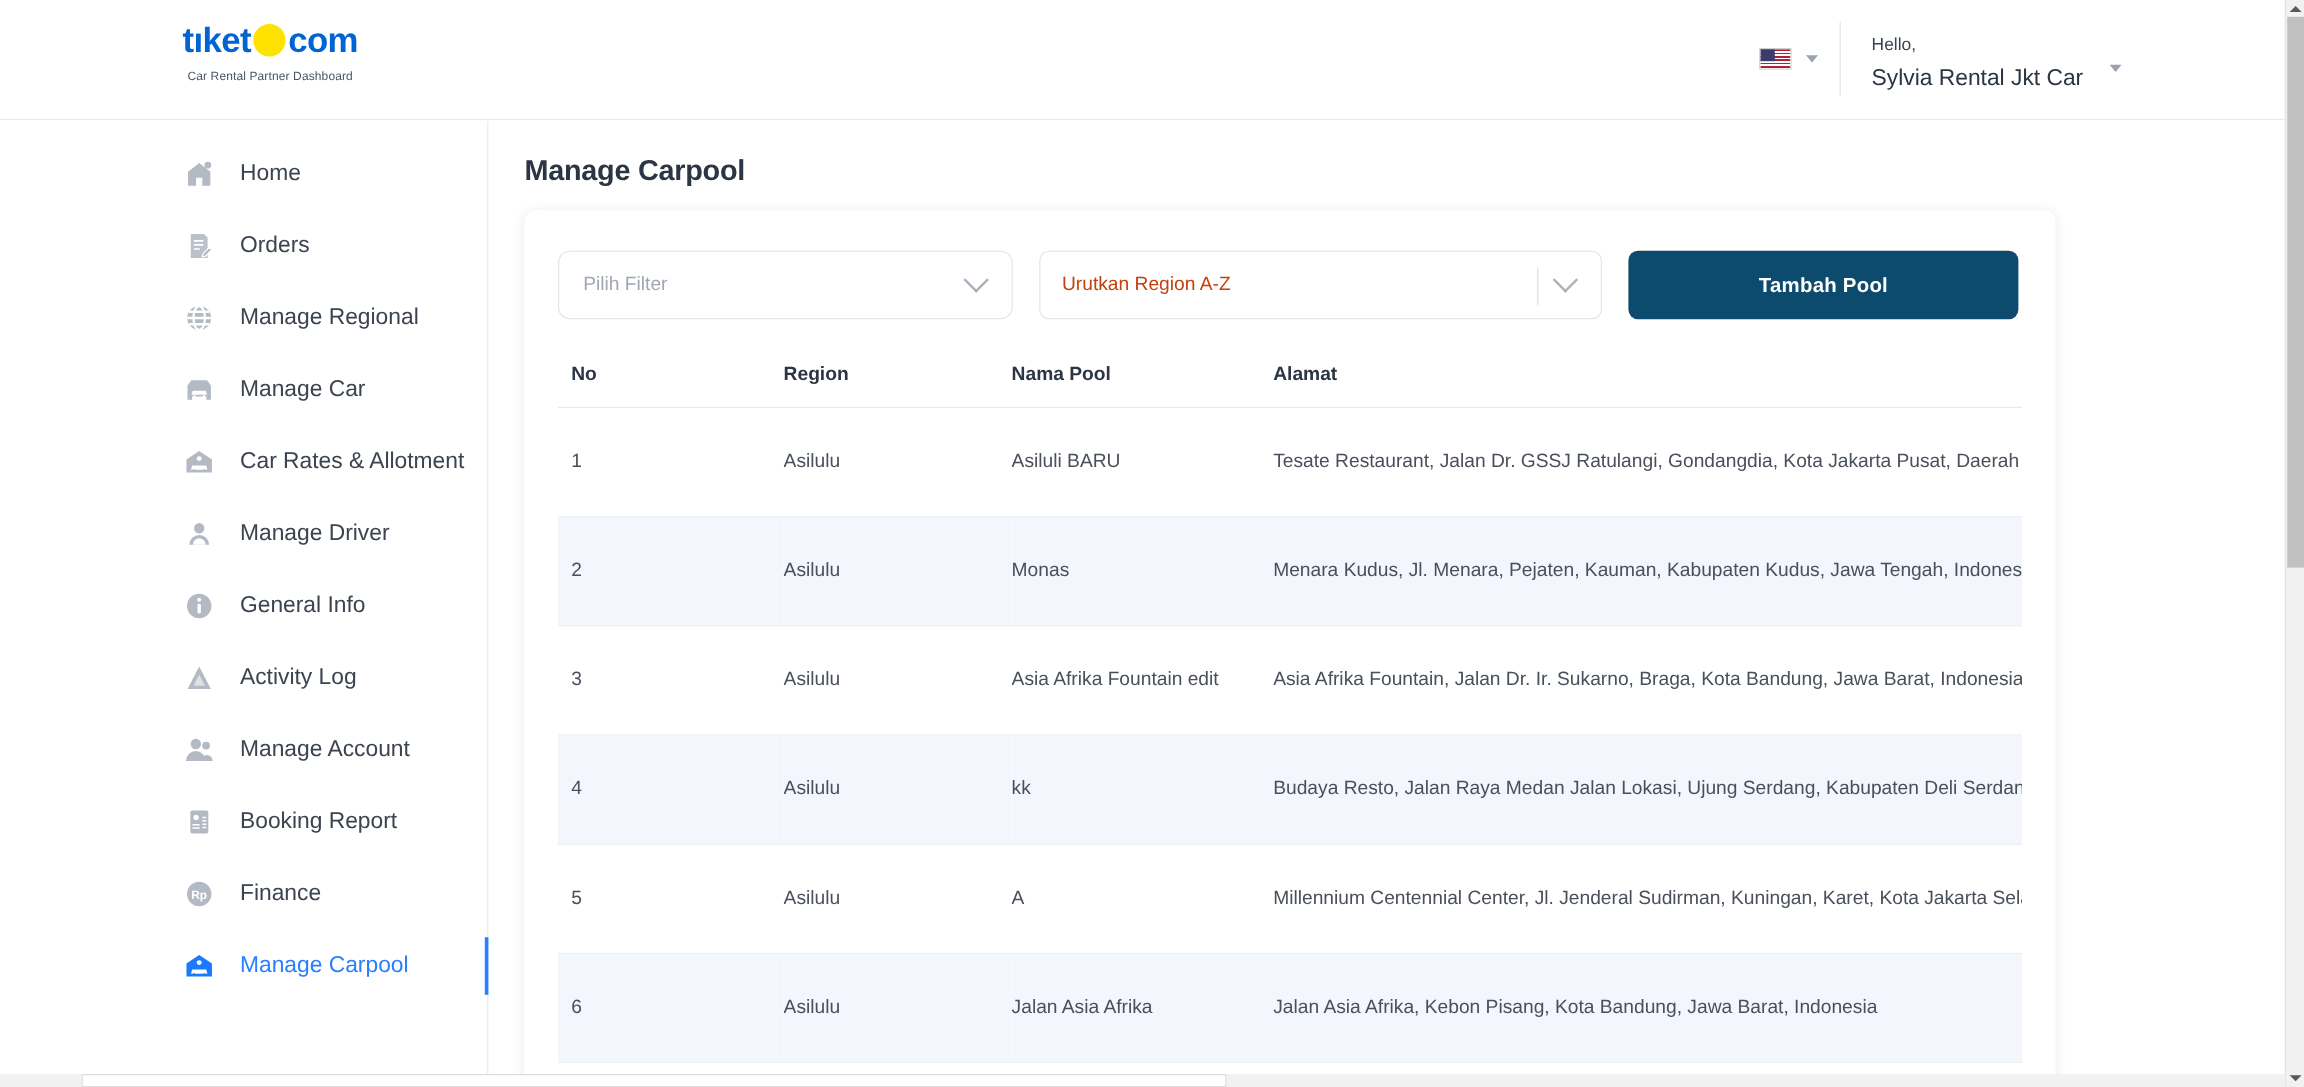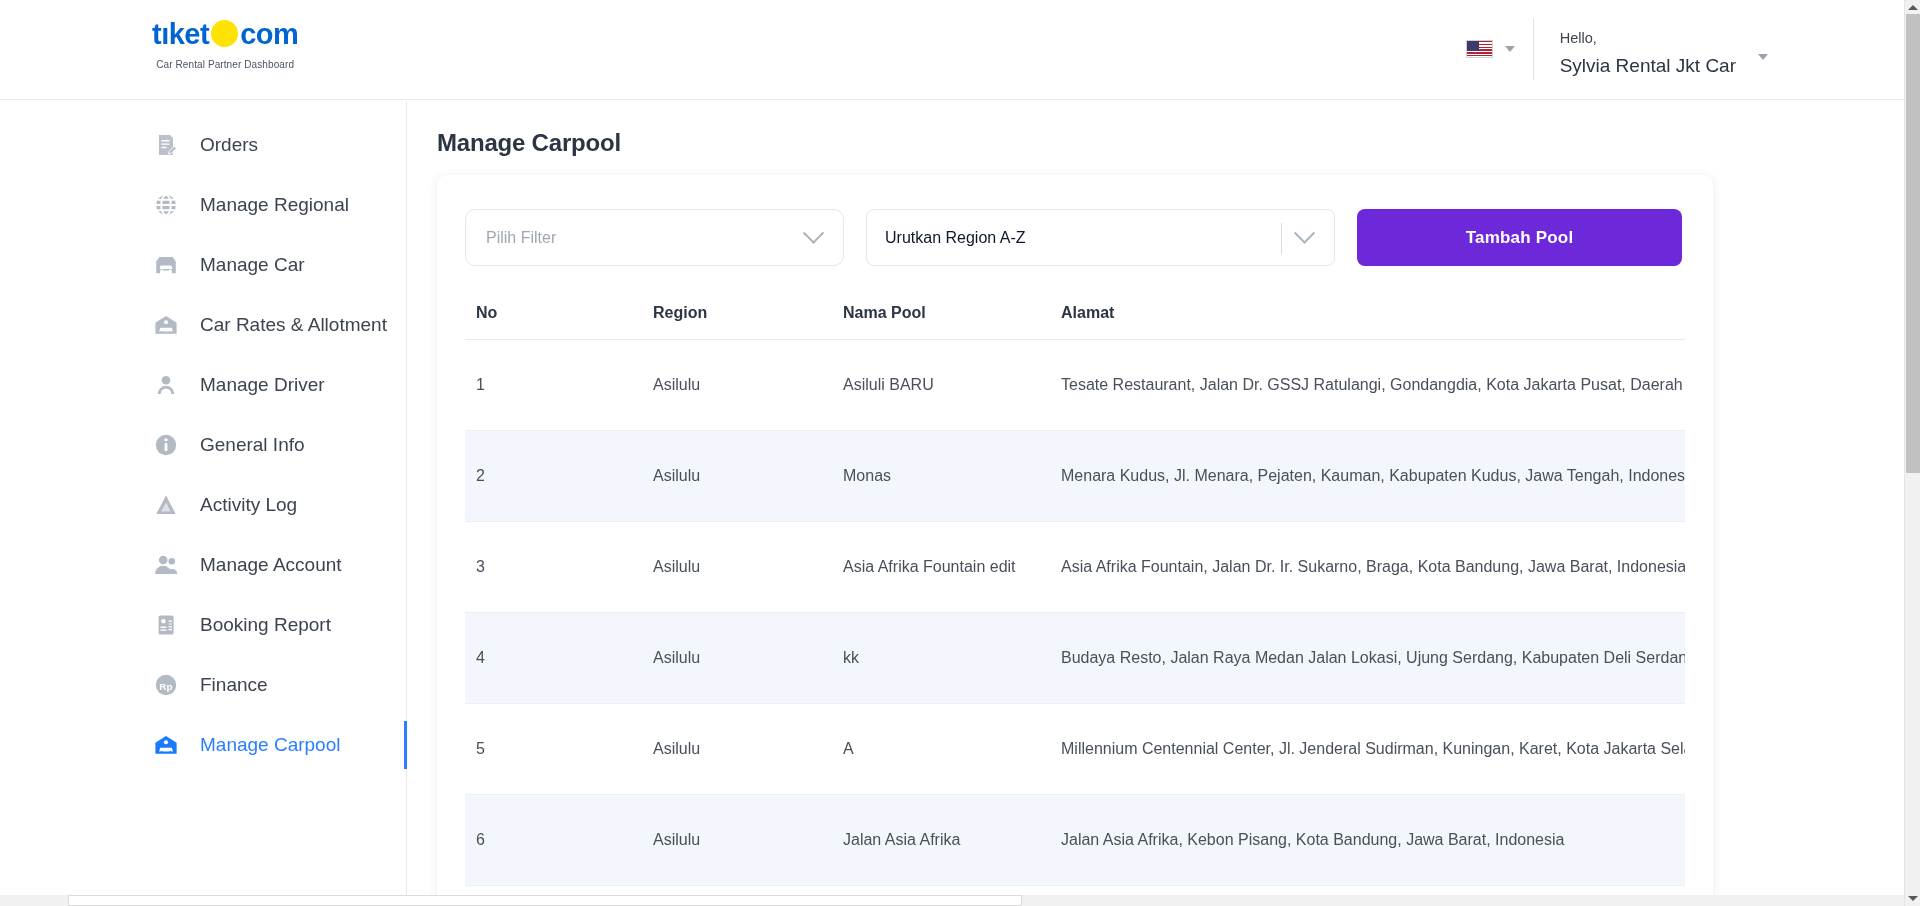--- a/index.html
+++ b/index.html
@@ -226,42 +226,42 @@
     font-size: 16px;
     color: #9fa7b2;
   }
   #sort-select {
     width: 469px;
     margin-right: 22px;
   }
   #sort-text {
     padding-left: 18px;
     font-size: 16px;
-    color: #0f172a;
+    color: #c2410c;
     text-align: right;
   }
   .chev {
     position: absolute;
     right: 22px;
     width: 15px; height: 15px;
     border-right: 2px solid #aab2bd;
     border-bottom: 2px solid #aab2bd;
     transform: rotate(45deg) translate(-3px,-3px);
   }
   #sort-sep {
     position: absolute;
     right: 52px;
     top: 13px;
     width: 1px; height: 31px;
     background: #d8dce2;
   }
   #add-pool-btn {
     width: 325px;
     height: 57px;
-    background: #6d28d9;
+    background: #0c4a6e;
     color: #ffffff;
     border: none;
     border-radius: 8px;
     font-size: 17px;
     font-weight: bold;
     font-family: "Liberation Sans", sans-serif;
     cursor: pointer;
     letter-spacing: 0.2px;
   }
 
@@ -366,20 +366,29 @@
           <div id="hello-label">Hello,</div>
           <div id="user-name">Sylvia Rental Jkt Car</div>
         </div>
         <span id="user-caret" class="caret"></span>
       </div>
     </div>
   </div>
 
   <nav id="sidebar">
 
+    <div class="nav-item">
+      <span class="nav-icon">
+        <svg width="26" height="26" viewBox="0 0 24 24" fill="currentColor">
+          <path d="M12 3.6L3.4 10.2V21h6.2v-6.1h4.8V21h6.2V10.2z"></path>
+          <circle cx="18.6" cy="5.2" r="2.6"></circle>
+        </svg>
+      </span>
+      <span class="nav-label">Home</span>
+    </div>
 
     <div class="nav-item">
       <span class="nav-icon">
         <svg width="24" height="24" viewBox="0 0 24 24" fill="currentColor">
           <path d="M5 2h11l3 3v17H5z" opacity=".9"></path>
           <path d="M7.5 7h8v1.4h-8zM7.5 10.4h8v1.4h-8zM7.5 13.8h5v1.4h-5z" fill="#fff"></path>
           <path d="M20.4 13.2l2 2-5.2 5.2-2.6.6.6-2.6z" fill="currentColor" stroke="#fff" stroke-width="1"></path>
         </svg>
       </span>
       <span class="nav-label">Orders</span>

